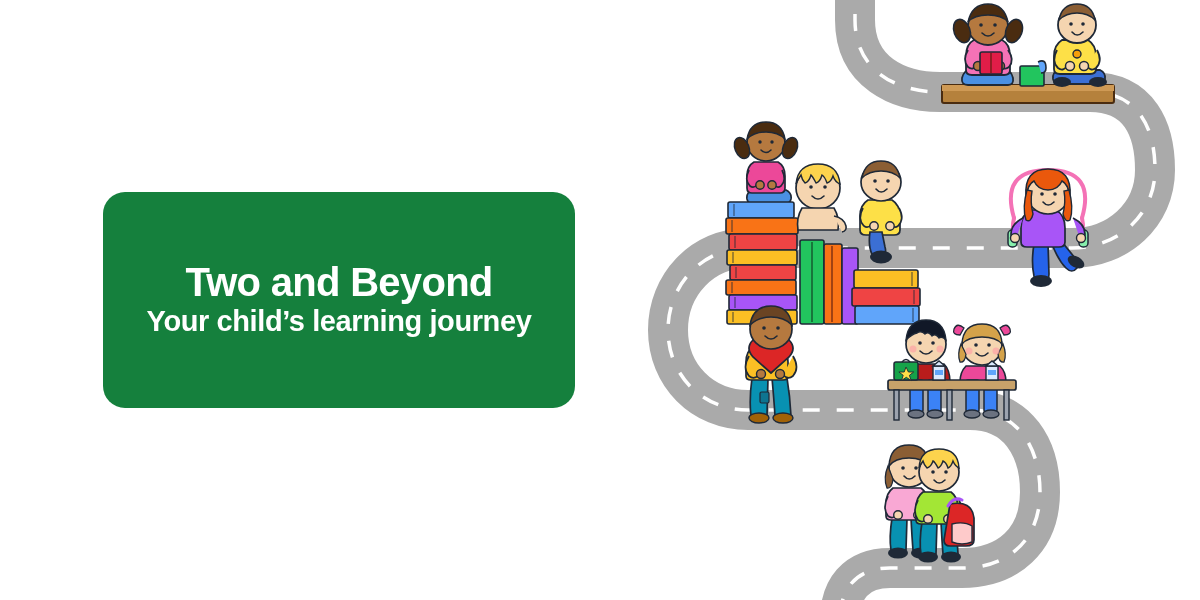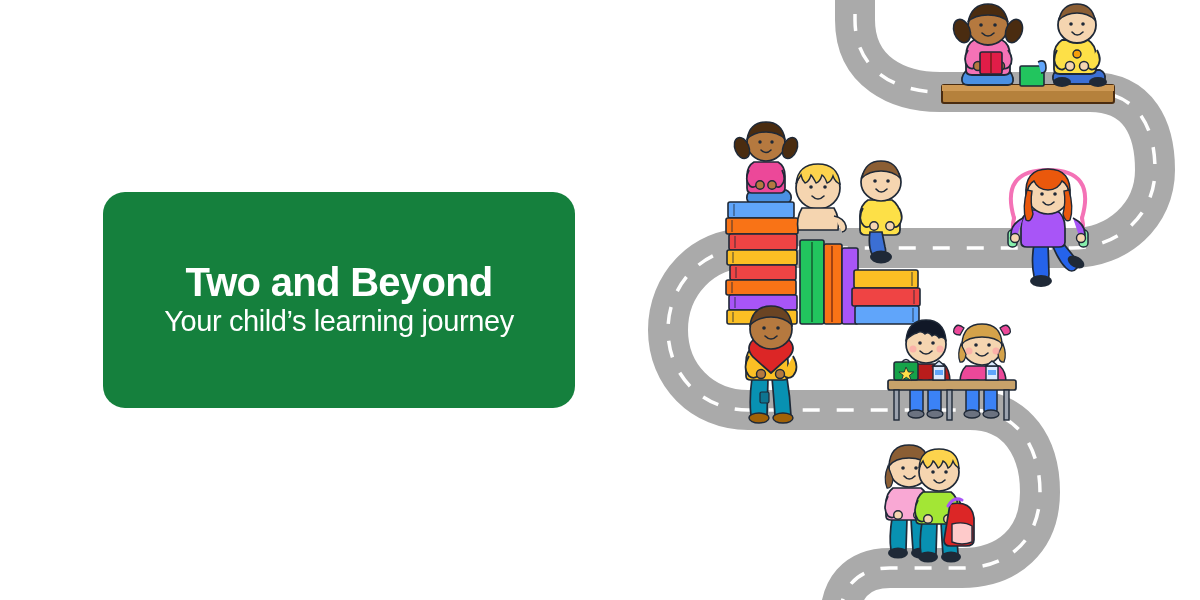--- a/index.html
+++ b/index.html
@@ -30,21 +30,21 @@
     font-weight:bold;
     letter-spacing:-0.7px;
     line-height:1.05;
     margin:0 0 2px 0;
     text-align:center;
     white-space:nowrap;
   }
   .promo-sub{
     color:#ffffff;
     font-size:29px;
-    font-weight:400;
+    font-weight:700;
     letter-spacing:-0.4px;
     line-height:1.15;
     margin:0;
     text-align:center;
     white-space:nowrap;
   }
 
   
   .illustration{
     position:absolute;

